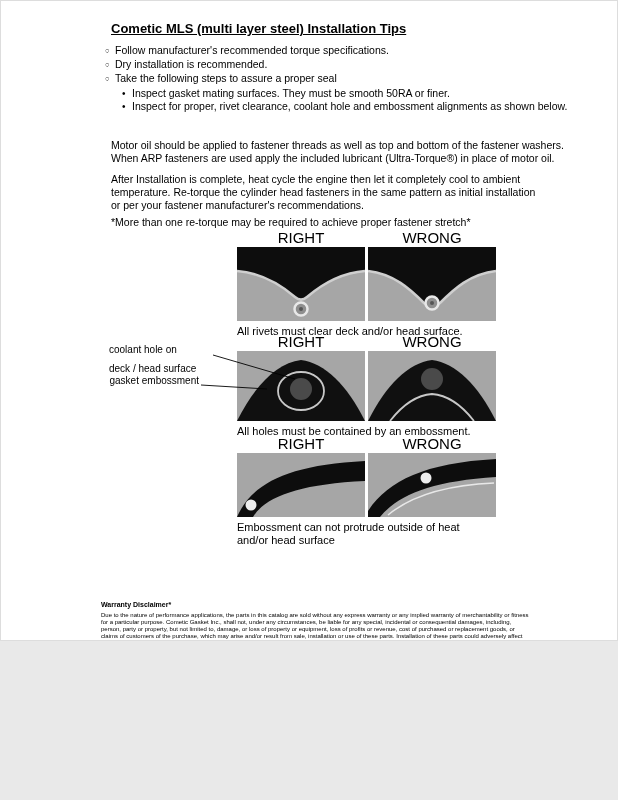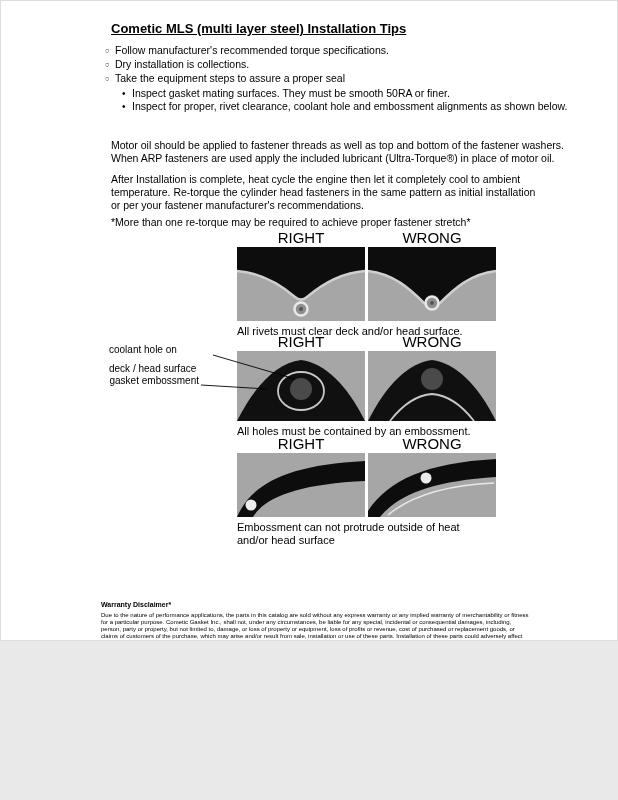--- a/index.html
+++ b/index.html
@@ -60,25 +60,25 @@
 
   <h1 class="title">Cometic MLS (multi layer steel) Installation Tips</h1>
 
   <div class="bullets">
     <div class="b-row">
       <span class="mk"></span>
       <span>Follow manufacturer's recommended torque specifications.</span>
     </div>
     <div class="b-row">
       <span class="mk"></span>
-      <span>Dry installation is collections.</span>
+      <span>Dry installation is recommended.</span>
     </div>
     <div class="b-row">
       <span class="mk"></span>
-      <span>Take the equipment steps to assure a proper seal</span>
+      <span>Take the following steps to assure a proper seal</span>
     </div>
     <div class="b-row sub">
       <span class="mk"></span>
       <span>Inspect gasket mating surfaces.  They must be smooth 50RA or finer.</span>
     </div>
     <div class="b-row sub">
       <span class="mk"></span>
       <span>Inspect for proper, rivet clearance, coolant hole and embossment alignments as shown below.</span>
     </div>
   </div>

